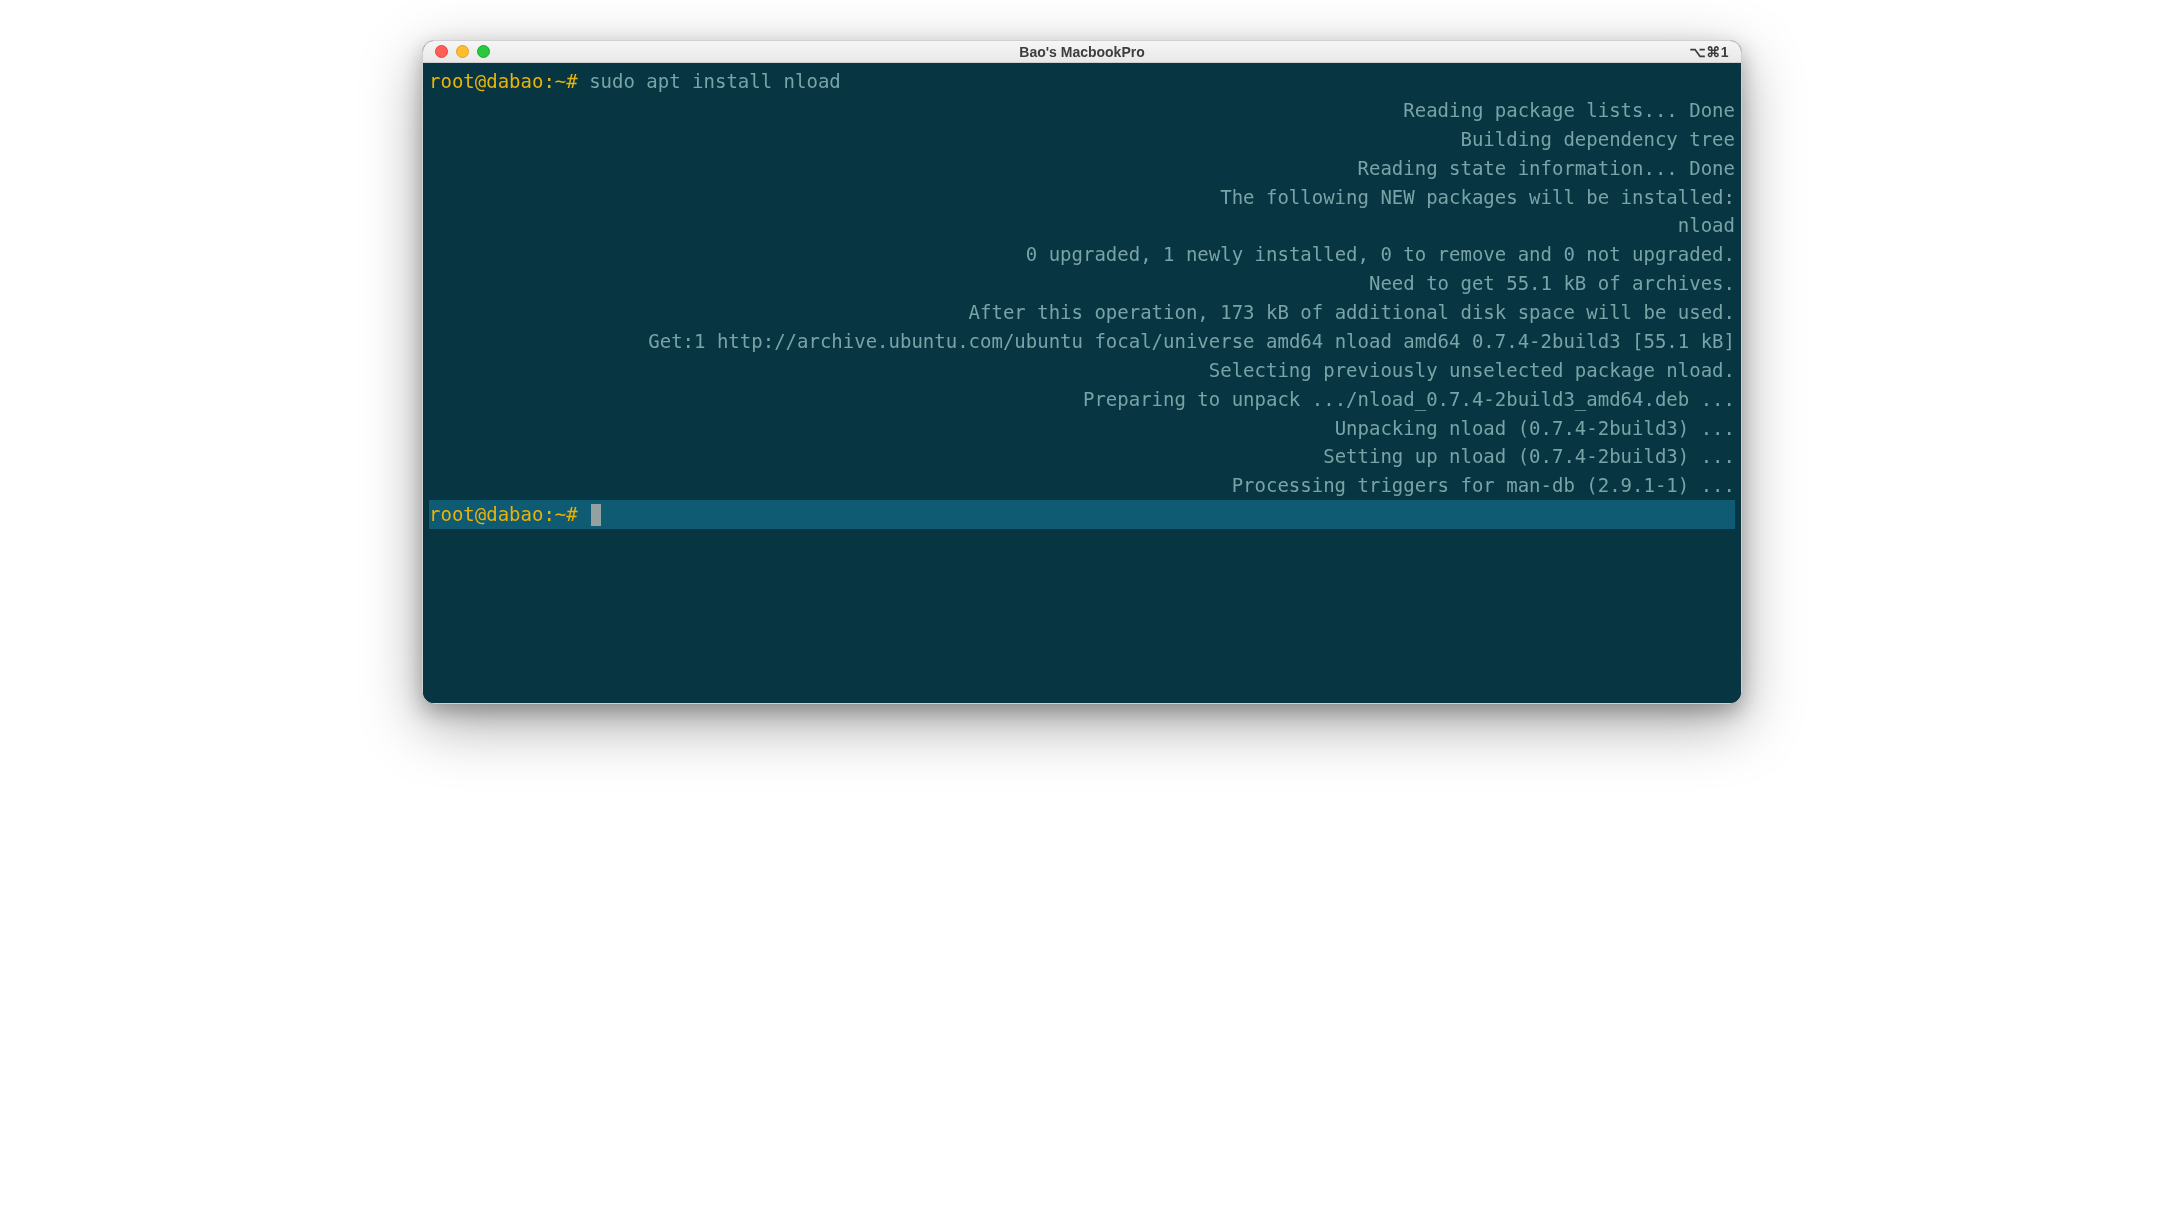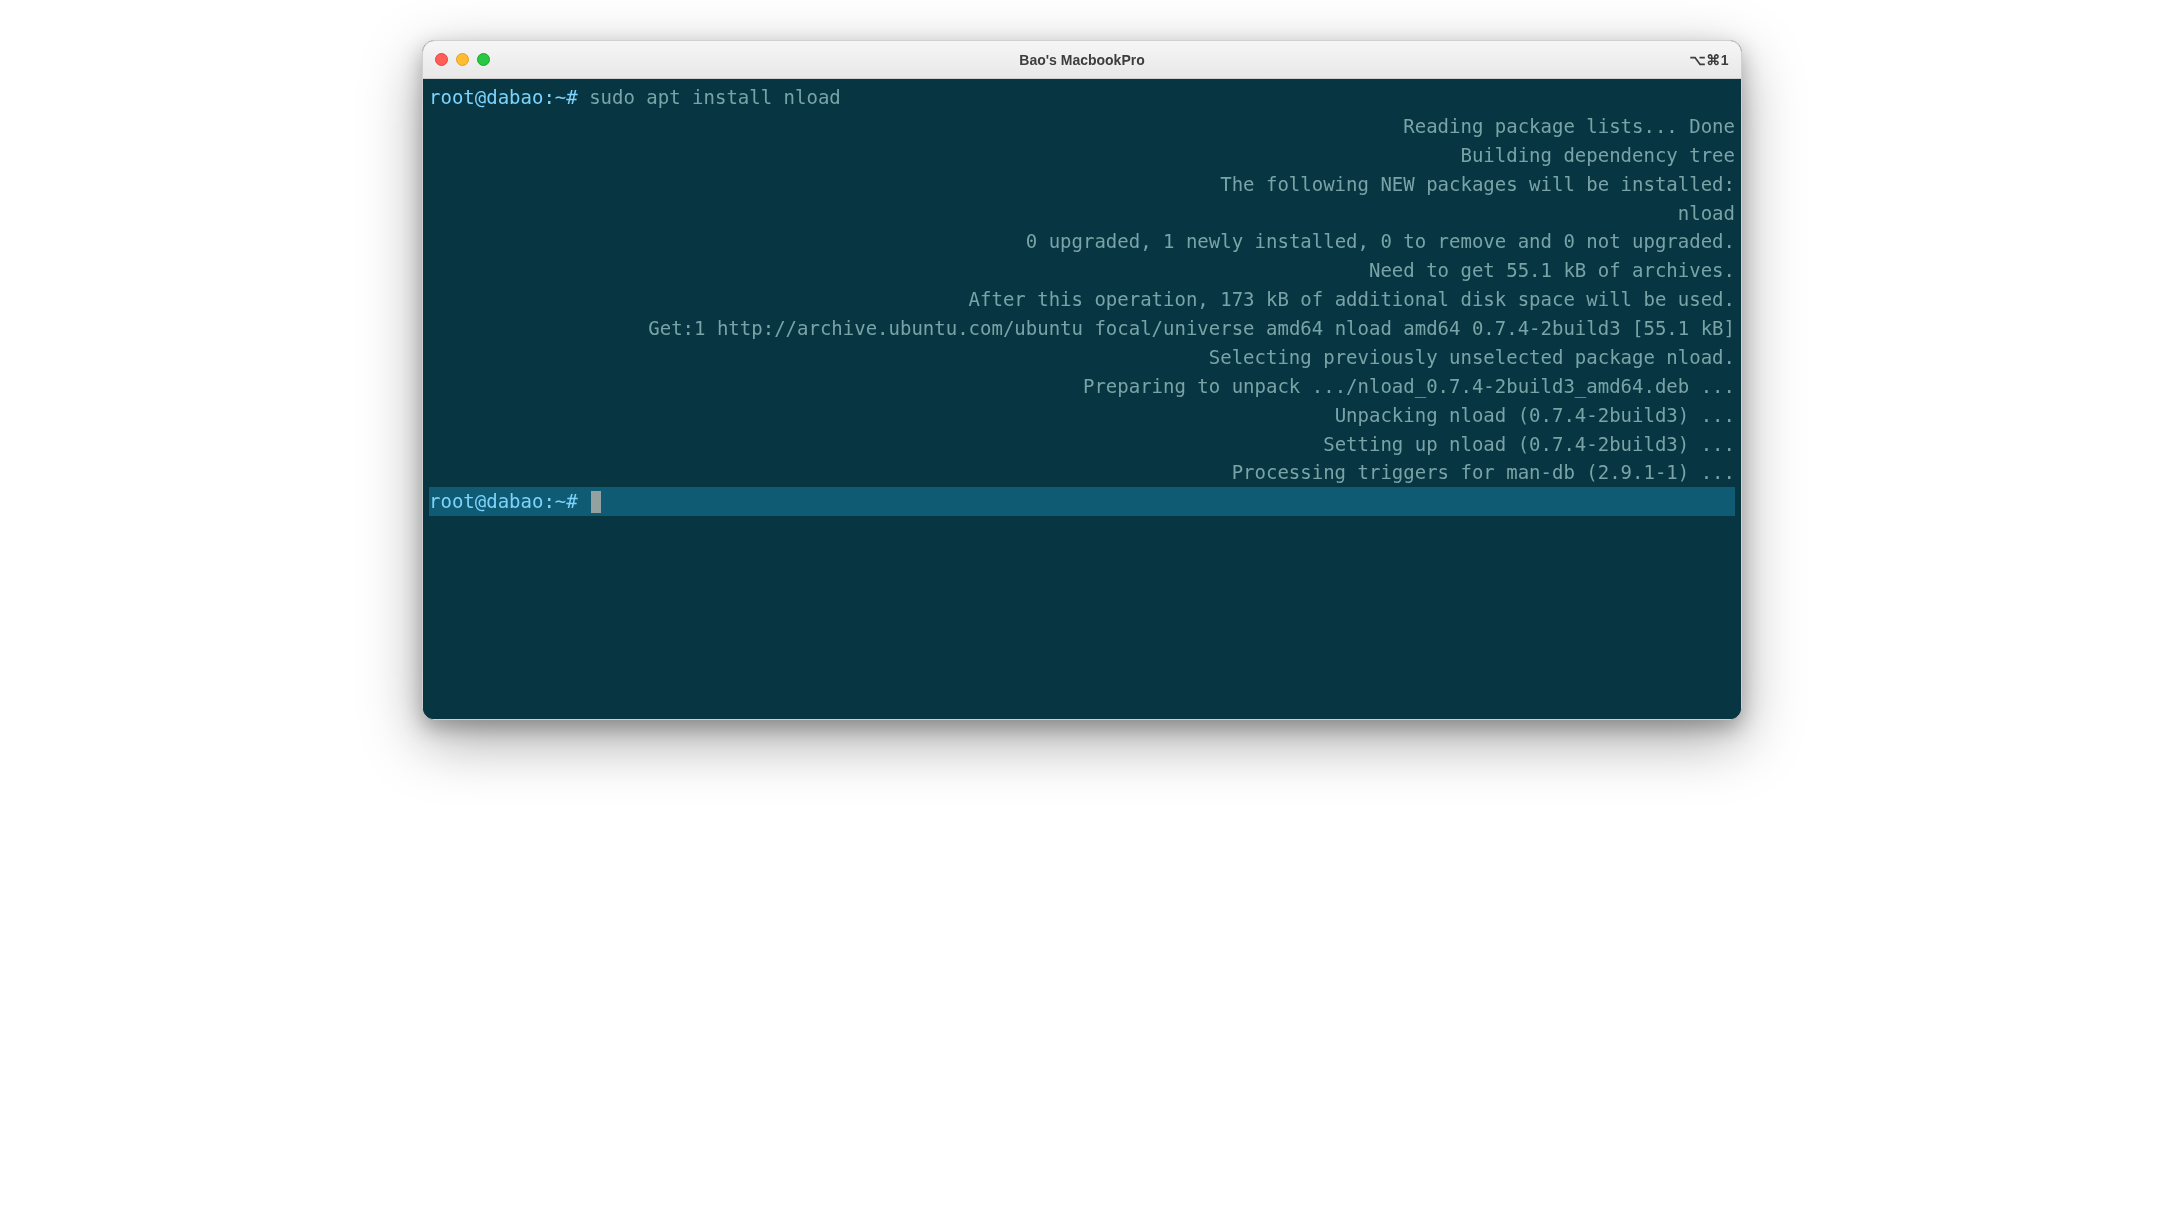--- a/index.html
+++ b/index.html
@@ -14,21 +14,21 @@
   }
   .window {
     width: 1320px;
     border-radius: 12px;
     overflow: hidden;
     box-shadow: 0 20px 60px rgba(0,0,0,0.35), 0 8px 20px rgba(0,0,0,0.25);
     background: #073642;
     border: 1px solid #d0d0d0;
   }
   .titlebar {
-    height: 38px;
+    height: 22px;
     background: linear-gradient(#f6f6f6, #e8e8e8);
     border-bottom: 1px solid #cfcfcf;
     display: flex;
     align-items: center;
     padding: 0 12px;
     position: relative;
   }
   .traffic-lights {
     display: flex;
     gap: 8px;
@@ -72,21 +72,21 @@
   }
   .prompt-line {
     white-space: pre;
     font-family: "SF Mono", "Menlo", "Consolas", monospace;
   }
   .active-line {
     background: #0e5b73;
     display: flex;
     align-items: center;
   }
-  .prompt-text { color: #7dd3fc; }
+  .prompt-text { color: #eab308; }
   .cursor {
     display: inline-block;
     width: 10px;
     height: 22px;
     background: #93a1a1;
     vertical-align: middle;
     margin-left: 2px;
   }
 </style>
 </head>
@@ -100,20 +100,21 @@
       <div class="light green"></div>
     </div>
     <div class="title">Bao's MacbookPro</div>
     <div class="hotkey">⌥⌘1</div>
   </div>
 
   <div class="terminal">
     <div class="prompt-line"><span class="prompt-text">root@dabao:~# </span><span>sudo apt install nload</span></div>
     <div class="line">Reading package lists... Done</div>
     <div class="line">Building dependency tree</div>
+    <div class="line">Reading state information... Done</div>
     <div class="line">The following NEW packages will be installed:</div>
     <div class="line">  nload</div>
     <div class="line">0 upgraded, 1 newly installed, 0 to remove and 0 not upgraded.</div>
     <div class="line">Need to get 55.1 kB of archives.</div>
     <div class="line">After this operation, 173 kB of additional disk space will be used.</div>
     <div class="line">Get:1 http://archive.ubuntu.com/ubuntu focal/universe amd64 nload amd64 0.7.4-2build3 [55.1 kB]</div>
     <div class="line">Selecting previously unselected package nload.</div>
     <div class="line">Preparing to unpack .../nload_0.7.4-2build3_amd64.deb ...</div>
     <div class="line">Unpacking nload (0.7.4-2build3) ...</div>
     <div class="line">Setting up nload (0.7.4-2build3) ...</div>

